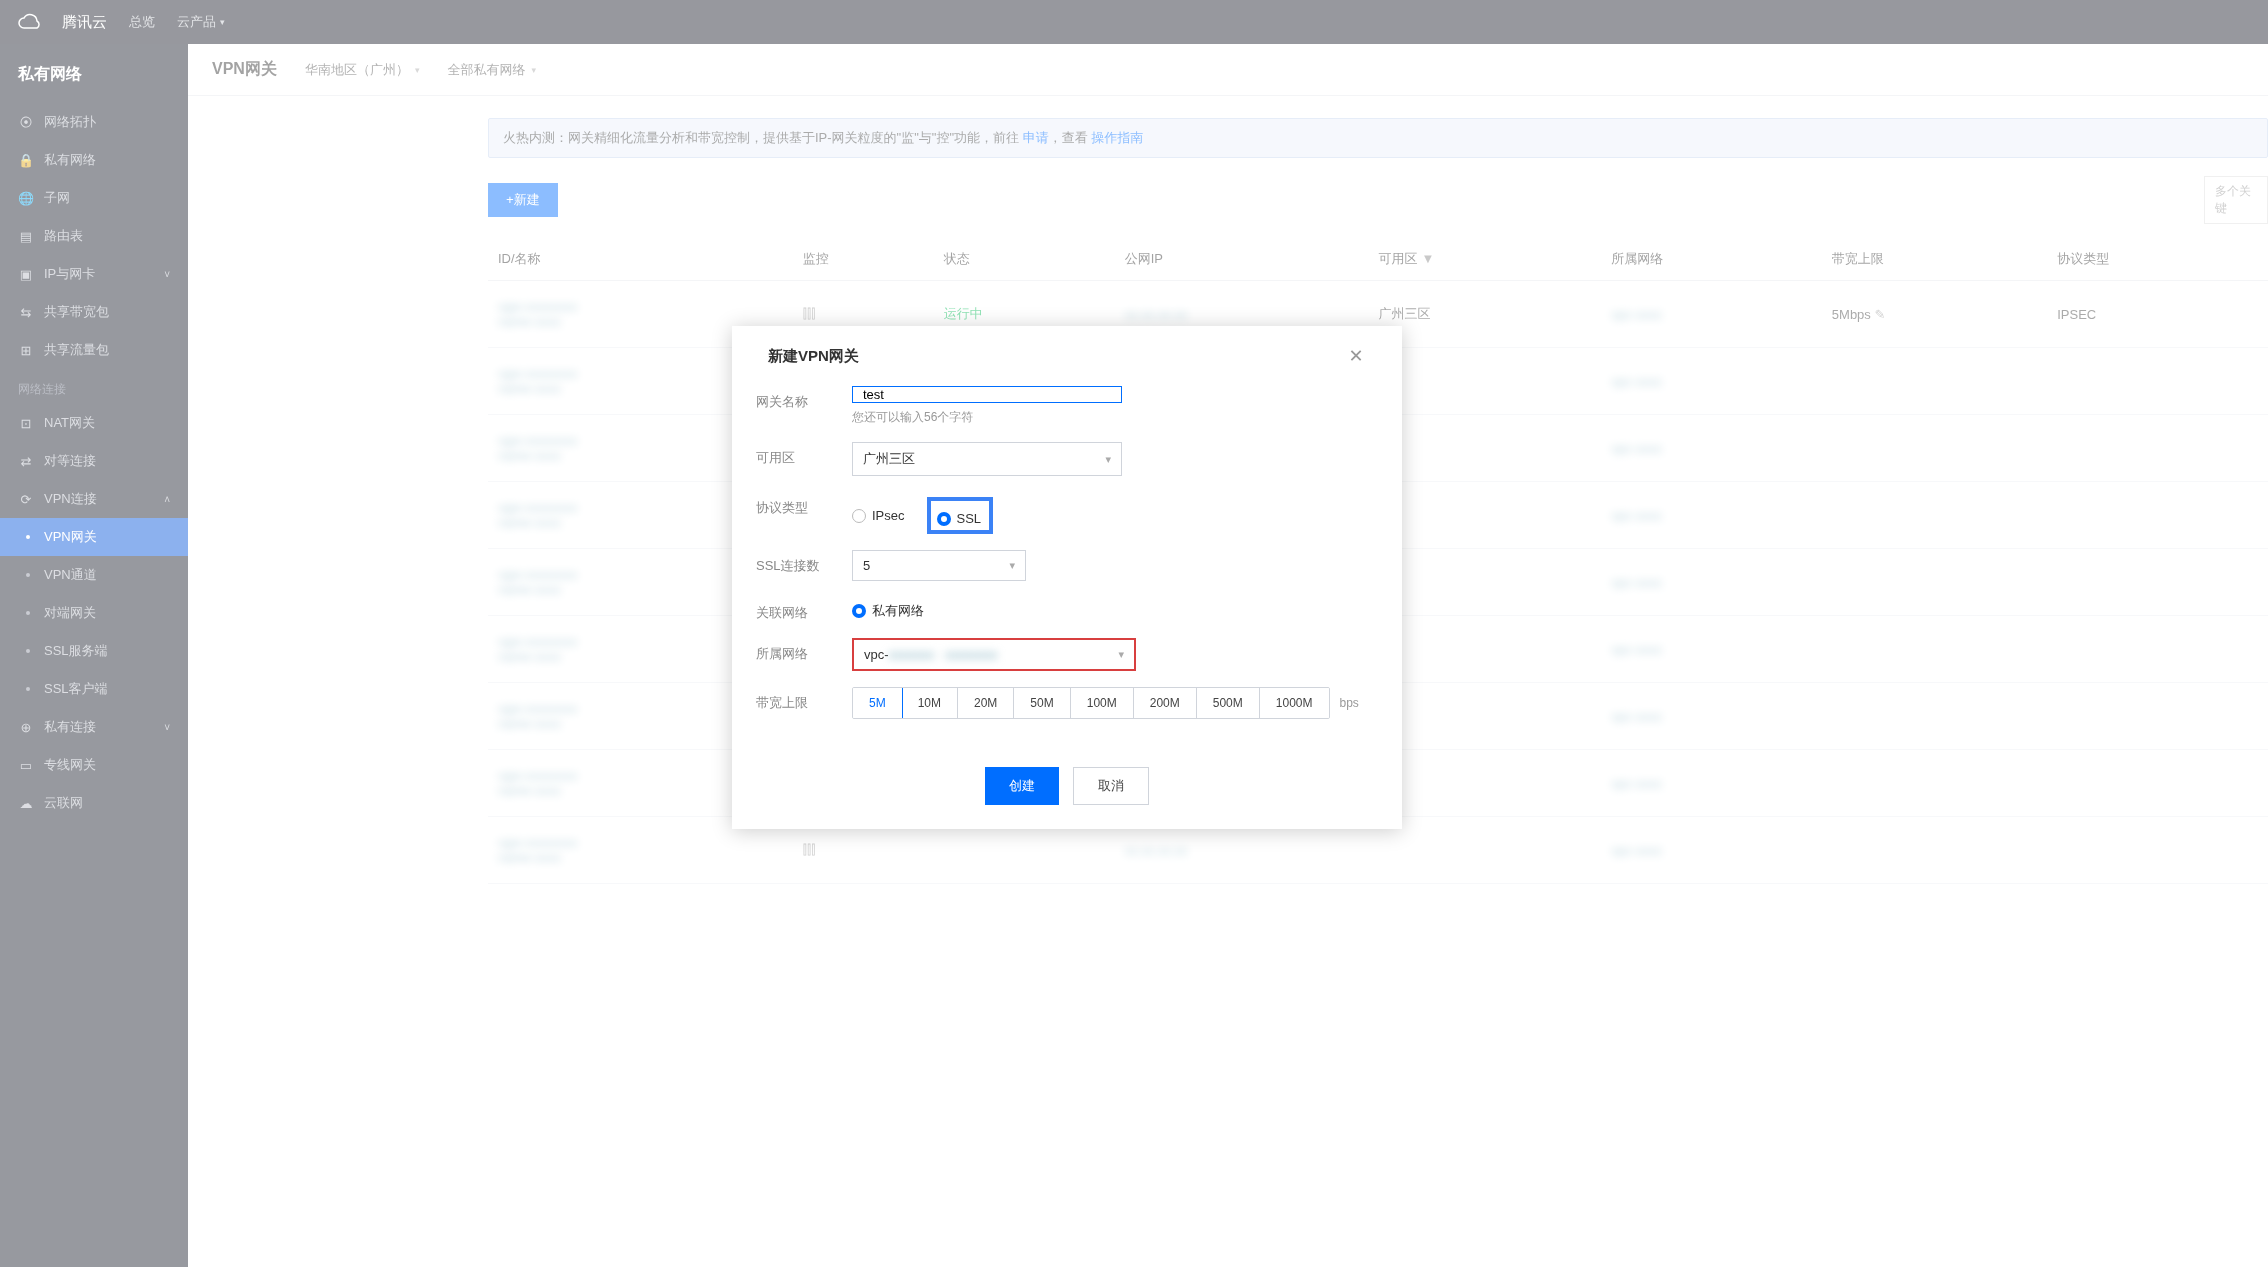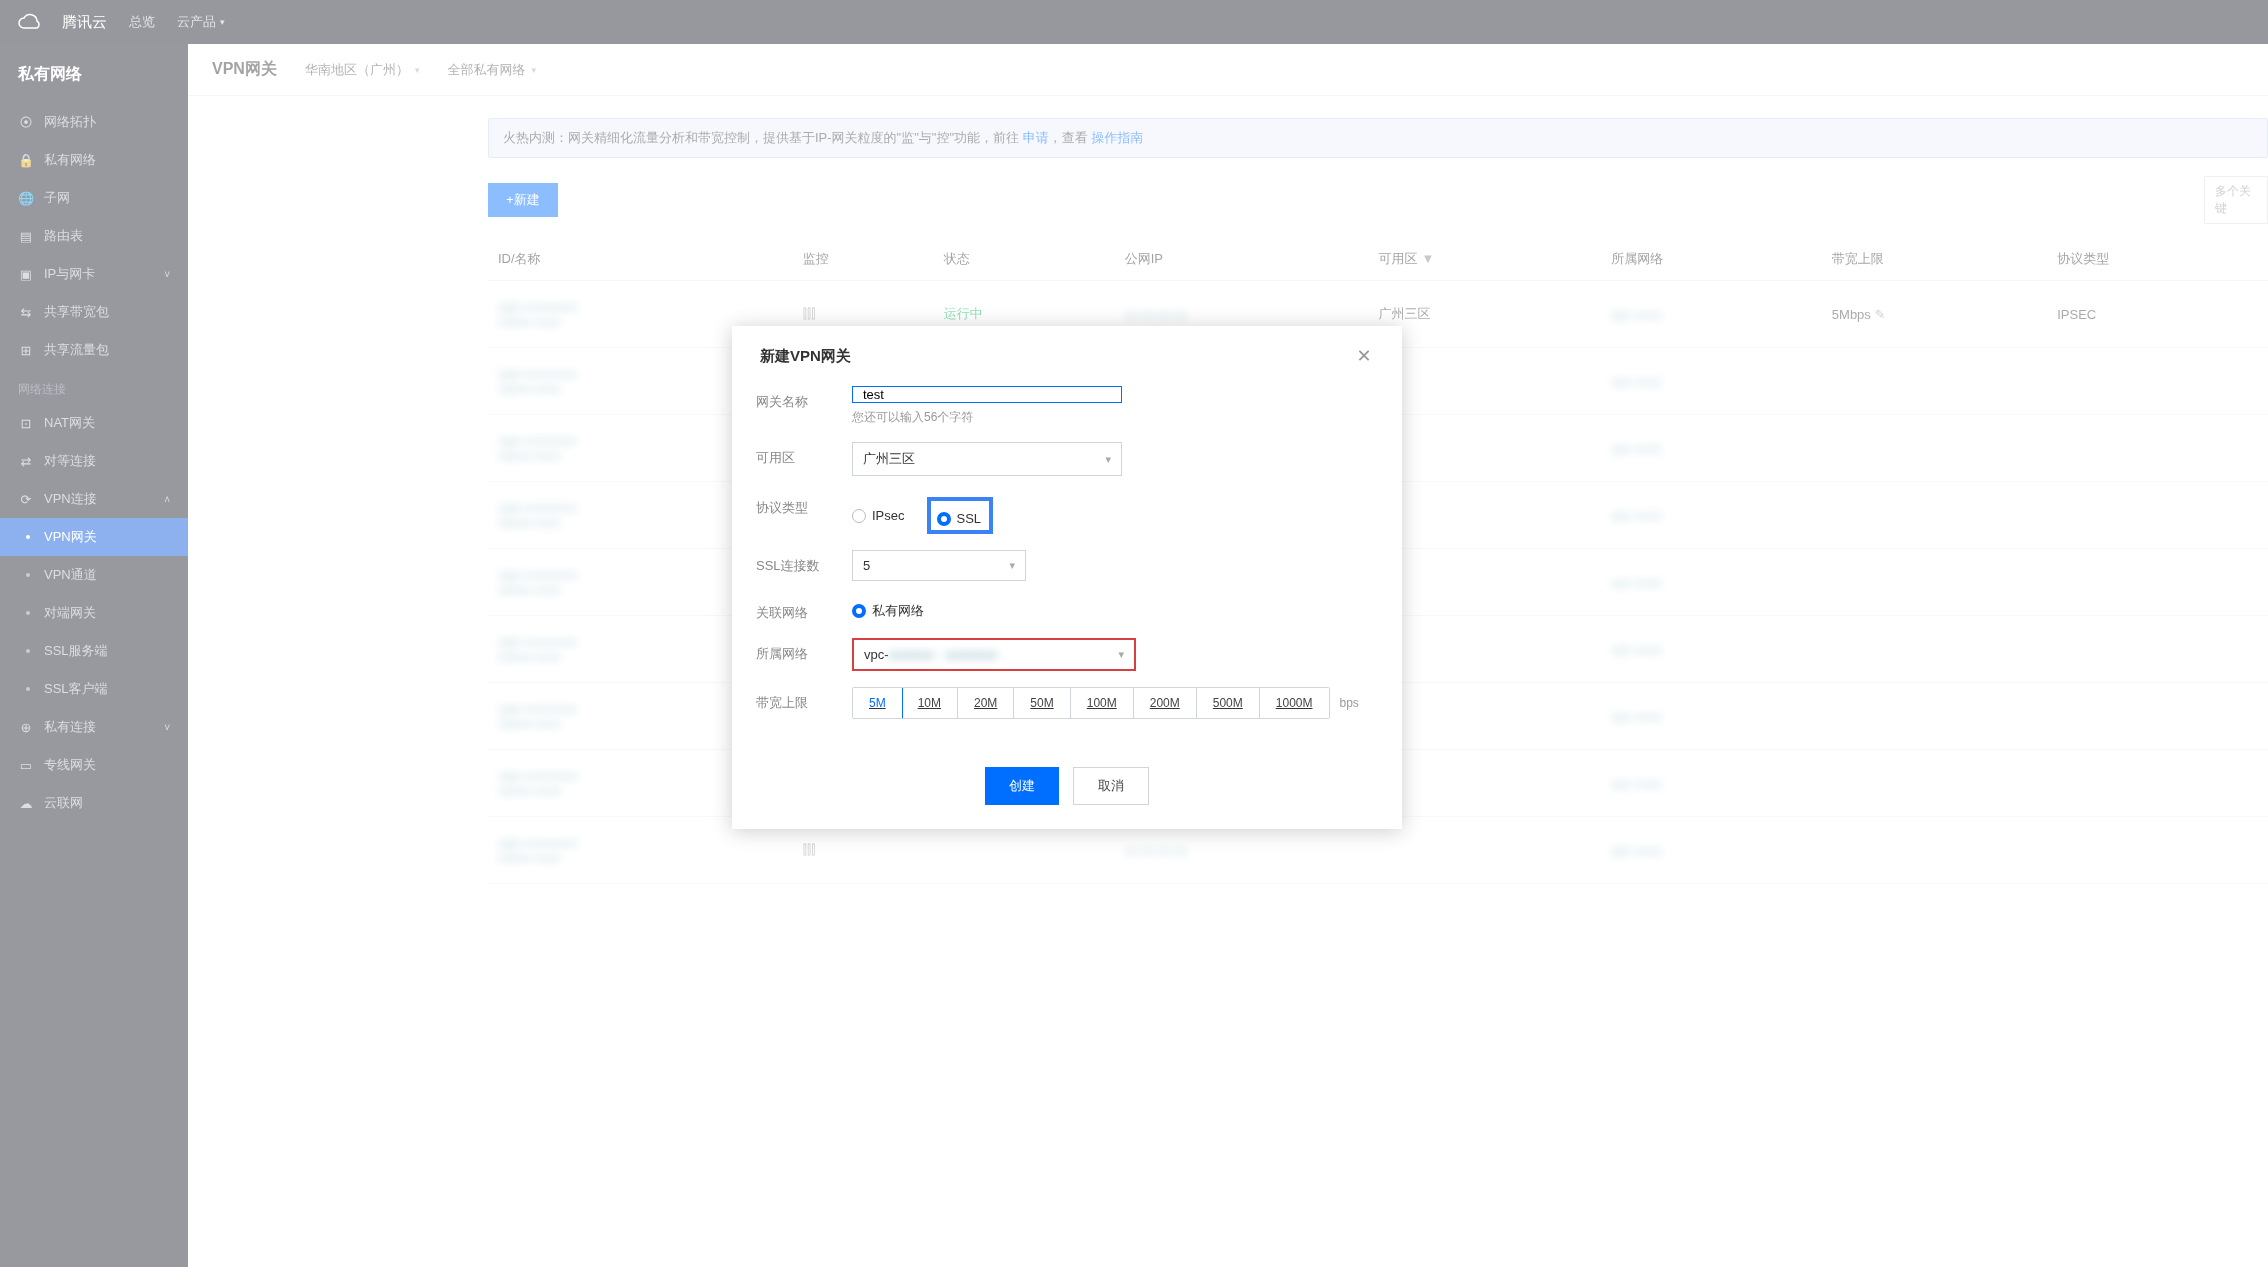--- a/index.html
+++ b/index.html
@@ -40,39 +40,39 @@
 th { text-align:left; font-weight:500; color:#333; padding:12px 10px; border-bottom:1px solid #e6e9ee; }
 th .filter { margin-left:4px; color:#888; cursor:pointer; }
 td { padding:18px 10px; border-bottom:1px solid #eef0f4; color:#444; vertical-align:middle; }
 .blur { filter:blur(4px); color:#7ab; }
 .status-run { color:#0abf5b; }
 .mon, .edit { color:#999; cursor:pointer; }
 
 
 .dim { position:fixed; inset:0; background:rgba(255,255,255,.55); }
 .modal { position:fixed; top:326px; left:732px; width:670px; background:#fff; box-shadow:0 2px 20px rgba(0,0,0,.2); z-index:10; }
-.modal-head { display:flex; align-items:center; padding:20px 28px 12px; }
+.modal-head { display:flex; align-items:center; padding:20px 36px 12px; }
 .modal-title { font-size:15px; font-weight:600; }
 .modal-close { margin-left:auto; width:20px; height:20px; cursor:pointer; color:#999; font-size:18px; display:flex; align-items:center; justify-content:center; }
 .modal-body { padding:8px 24px 22px; }
 .frow { display:flex; align-items:flex-start; margin-bottom:16px; font-size:13px; }
 .flabel { width:96px; color:#888; padding-top:7px; }
 .fval { flex:1; }
 .fval .txt { padding-top:7px; color:#333; }
 .finput { width:270px; padding:0 10px; border:1px solid #006eff; outline:none; font-size:13px; }
 .fhint { font-size:12px; color:#999; margin-top:6px; }
 .fselect { width:270px; padding:7px 10px; border:1px solid #d0d4db; background:#fff; font-size:13px; display:flex; align-items:center; justify-content:space-between; cursor:pointer; }
 .fselect .car { color:#aaa; font-size:11px; }
 .fselect.sm { width:174px; }
 .radios { display:flex; gap:22px; padding-top:5px; align-items:center; }
 .radio { display:flex; align-items:center; gap:6px; cursor:pointer; }
 .rdot { width:14px; height:14px; border-radius:50%; border:1px solid #bbb; position:relative; }
 .radio.on .rdot { border:4px solid #006eff; }
 .radio.box { border:4px solid #3b82f6; padding:10px 8px 4px 6px; }
-.pills { display:flex; border:1px solid #d0d4db; border-radius:2px; overflow:hidden;text-decoration:underline; }
+.pills { display:flex; border:1px solid #d0d4db; border-radius:2px; overflow:hidden; }
 .pill { padding:8px 16px; font-size:12px; border-right:1px solid #d0d4db; cursor:pointer; background:#fff; color:#444; }
 .pill:last-child { border-right:none; }
 .pill.on { color:#006eff; border:1px solid #006eff; margin:-1px; z-index:1; position:relative; }
 .bps { margin-left:10px; color:#999; font-size:12px; align-self:center; }
 .hl { border:2px solid #d83f3f; display:inline-block; }
 .modal-foot { display:flex; justify-content:center; gap:14px; padding:10px 4px 24px; }
 .btn-pri { background:#006eff; color:#fff; border:none; padding:9px 24px; font-size:13px; cursor:pointer; }
 .btn-sec { background:#fff; color:#444; border:1px solid #d0d4db; padding:9px 24px; font-size:13px; cursor:pointer; }
 </style>
 </head>

